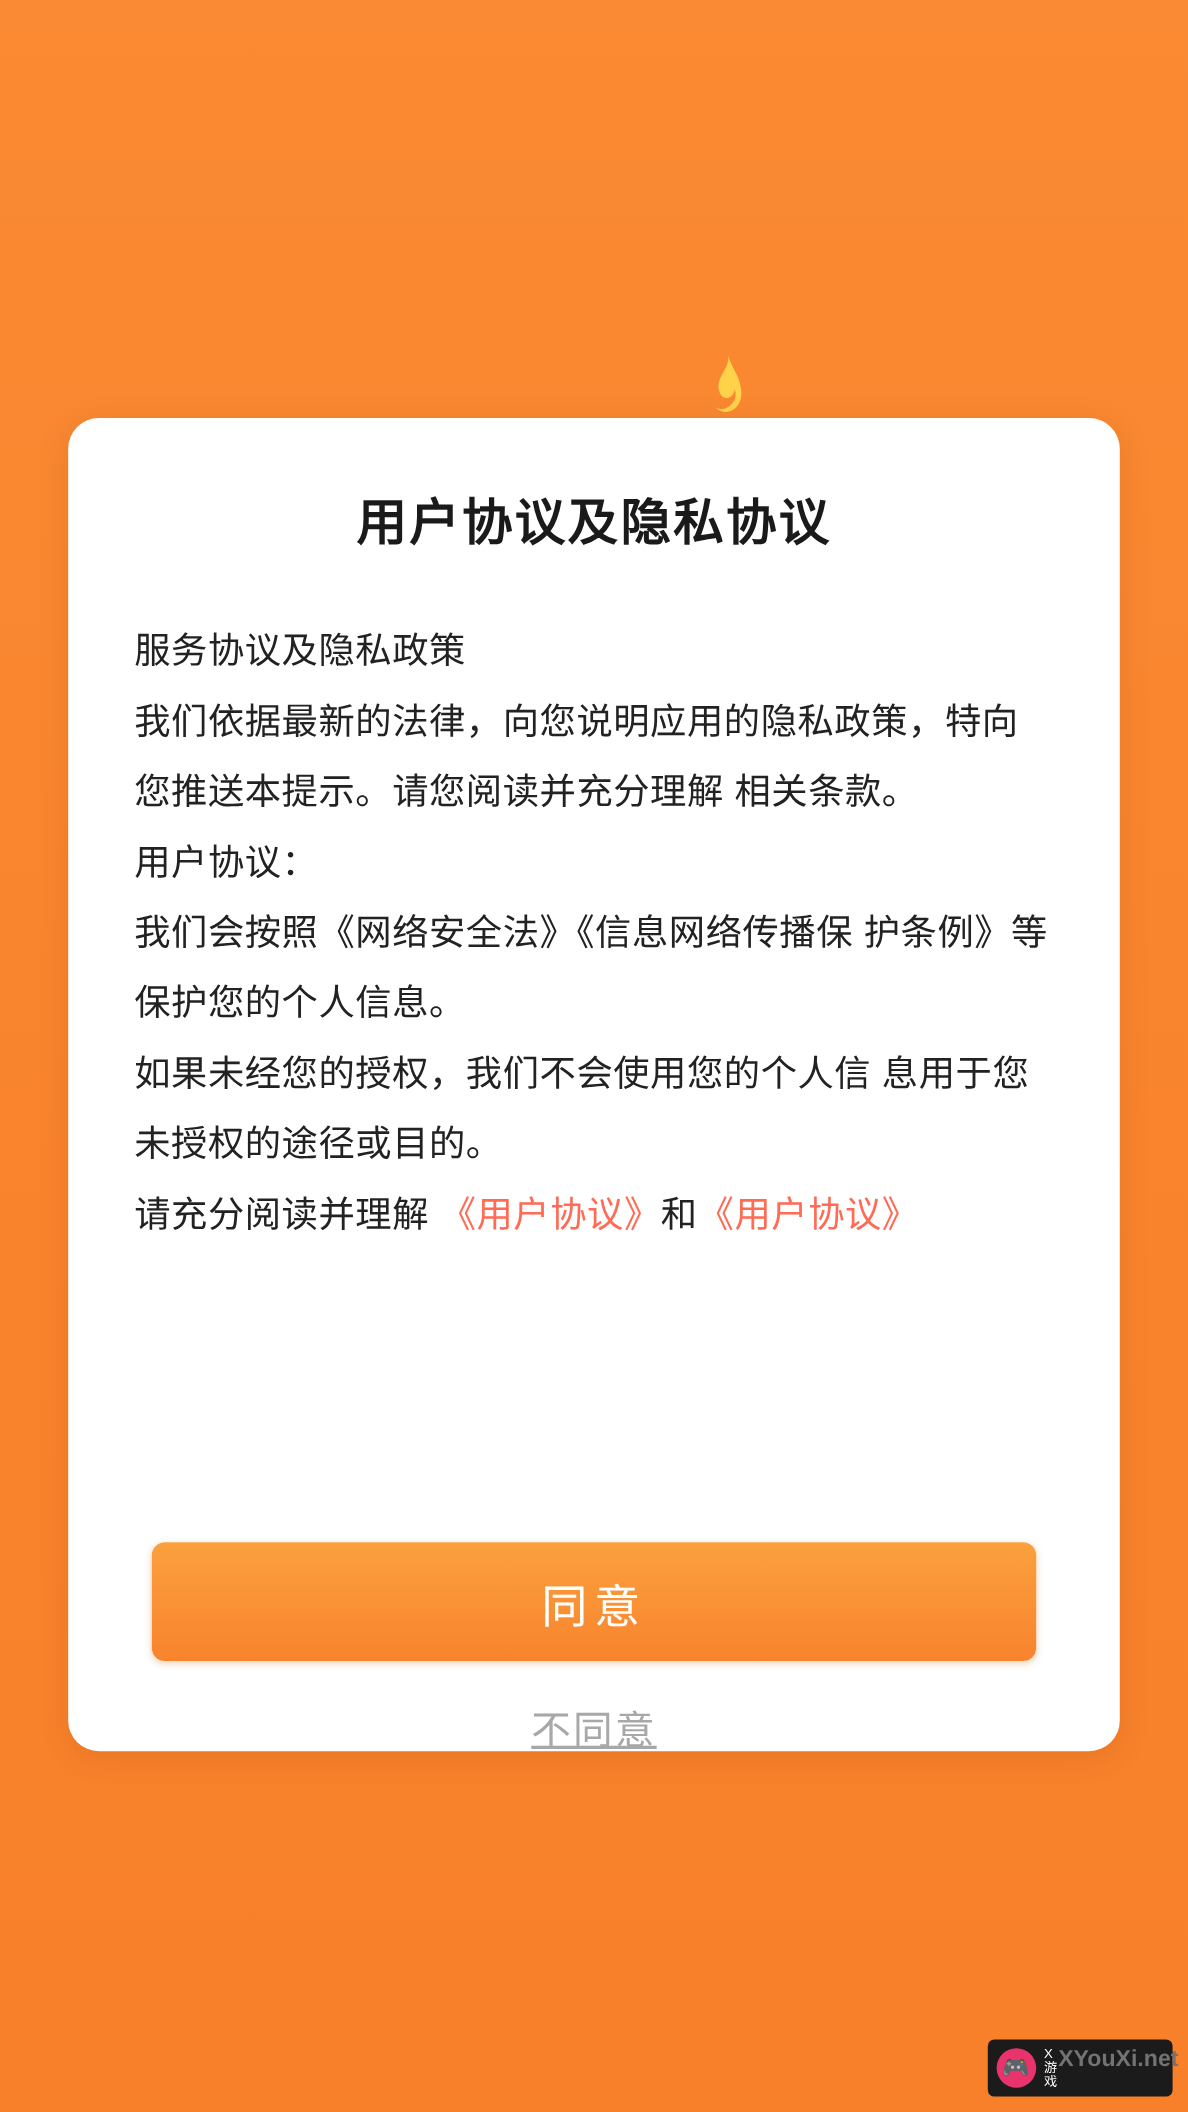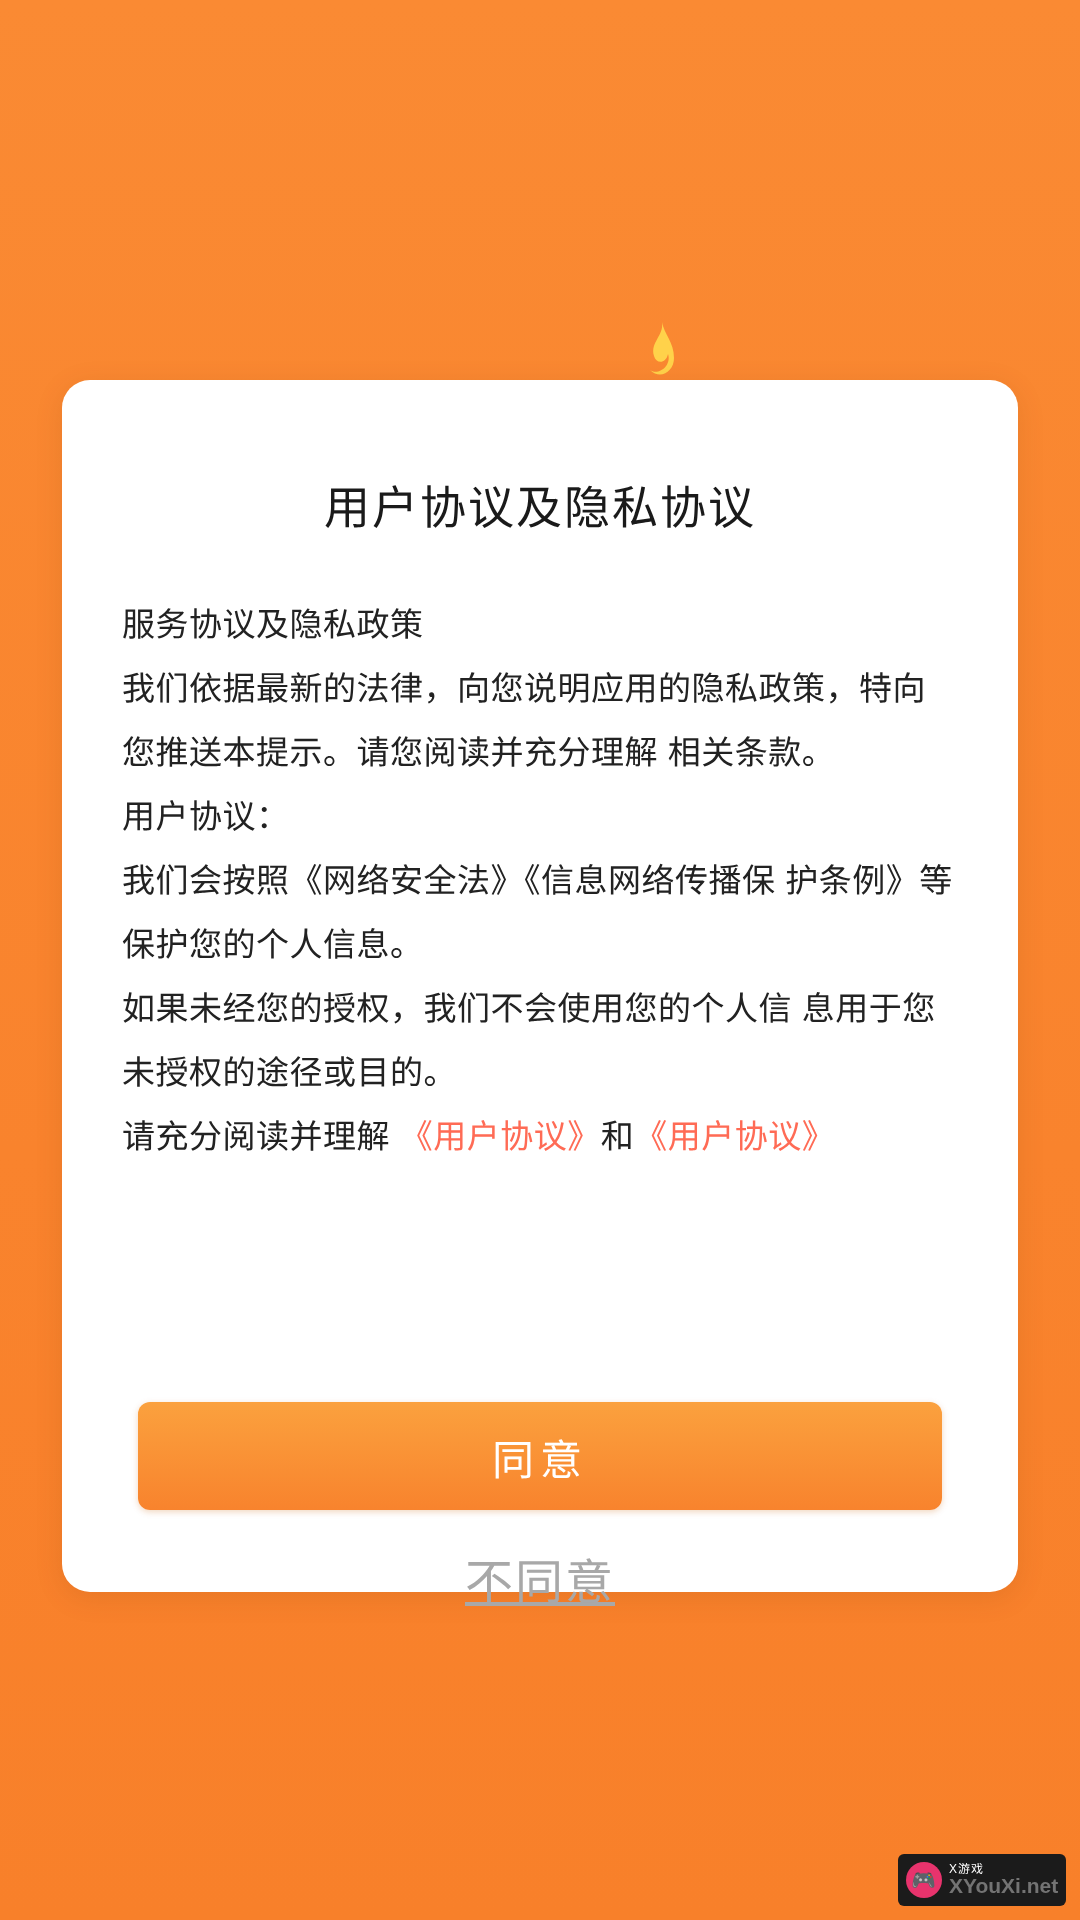--- a/index.html
+++ b/index.html
@@ -38,24 +38,24 @@
     width: 956px;
     height: 1212px;
     background: #FFFFFF;
     border-radius: 28px;
     box-sizing: border-box;
     box-shadow: 0 6px 28px rgba(130, 60, 0, 0.14);
   }
 
   .dialog-title {
     margin: 0;
-    padding-top: 91px;
+    padding-top: 58px;
     text-align: center;
     font-size: 46px;
-    font-weight: normal;
+    font-weight: bold;
     color: #1A1A1A;
     letter-spacing: 2px;
   }
 
   .dialog-body {
     margin: 0;
     padding: 56px 60px 0 60px;
     font-size: 33px;
     line-height: 64px;
     color: #222222;
@@ -91,21 +91,21 @@
   }
 
   .disagree-button {
     position: absolute;
     left: 0;
     top: 1162px;
     width: 100%;
     text-align: center;
     background: none;
     border: none;
-    font-size: 48px;
+    font-size: 36px;
     font-family: "Liberation Sans", "DejaVu Sans", sans-serif;
     color: #A8A8A8;
     text-decoration: underline;
     letter-spacing: 2px;
     cursor: pointer;
   }
 
   
   .watermark {
     position: absolute;
@@ -131,21 +131,21 @@
     flex: 0 0 auto;
   }
   .watermark .wm-logo span {
     color: #FFFFFF;
     font-size: 20px;
     line-height: 1;
   }
   .watermark .wm-texts {
     margin-left: 7px;
     display: flex;
-    flex-direction: column;
+    flex-direction: row;
     justify-content: center;
     line-height: 1.05;
   }
   .watermark .wm-cn {
     color: #FFFFFF;
     font-size: 12px;
     letter-spacing: 1px;
   }
   .watermark .wm-en {
     color: #737373;

